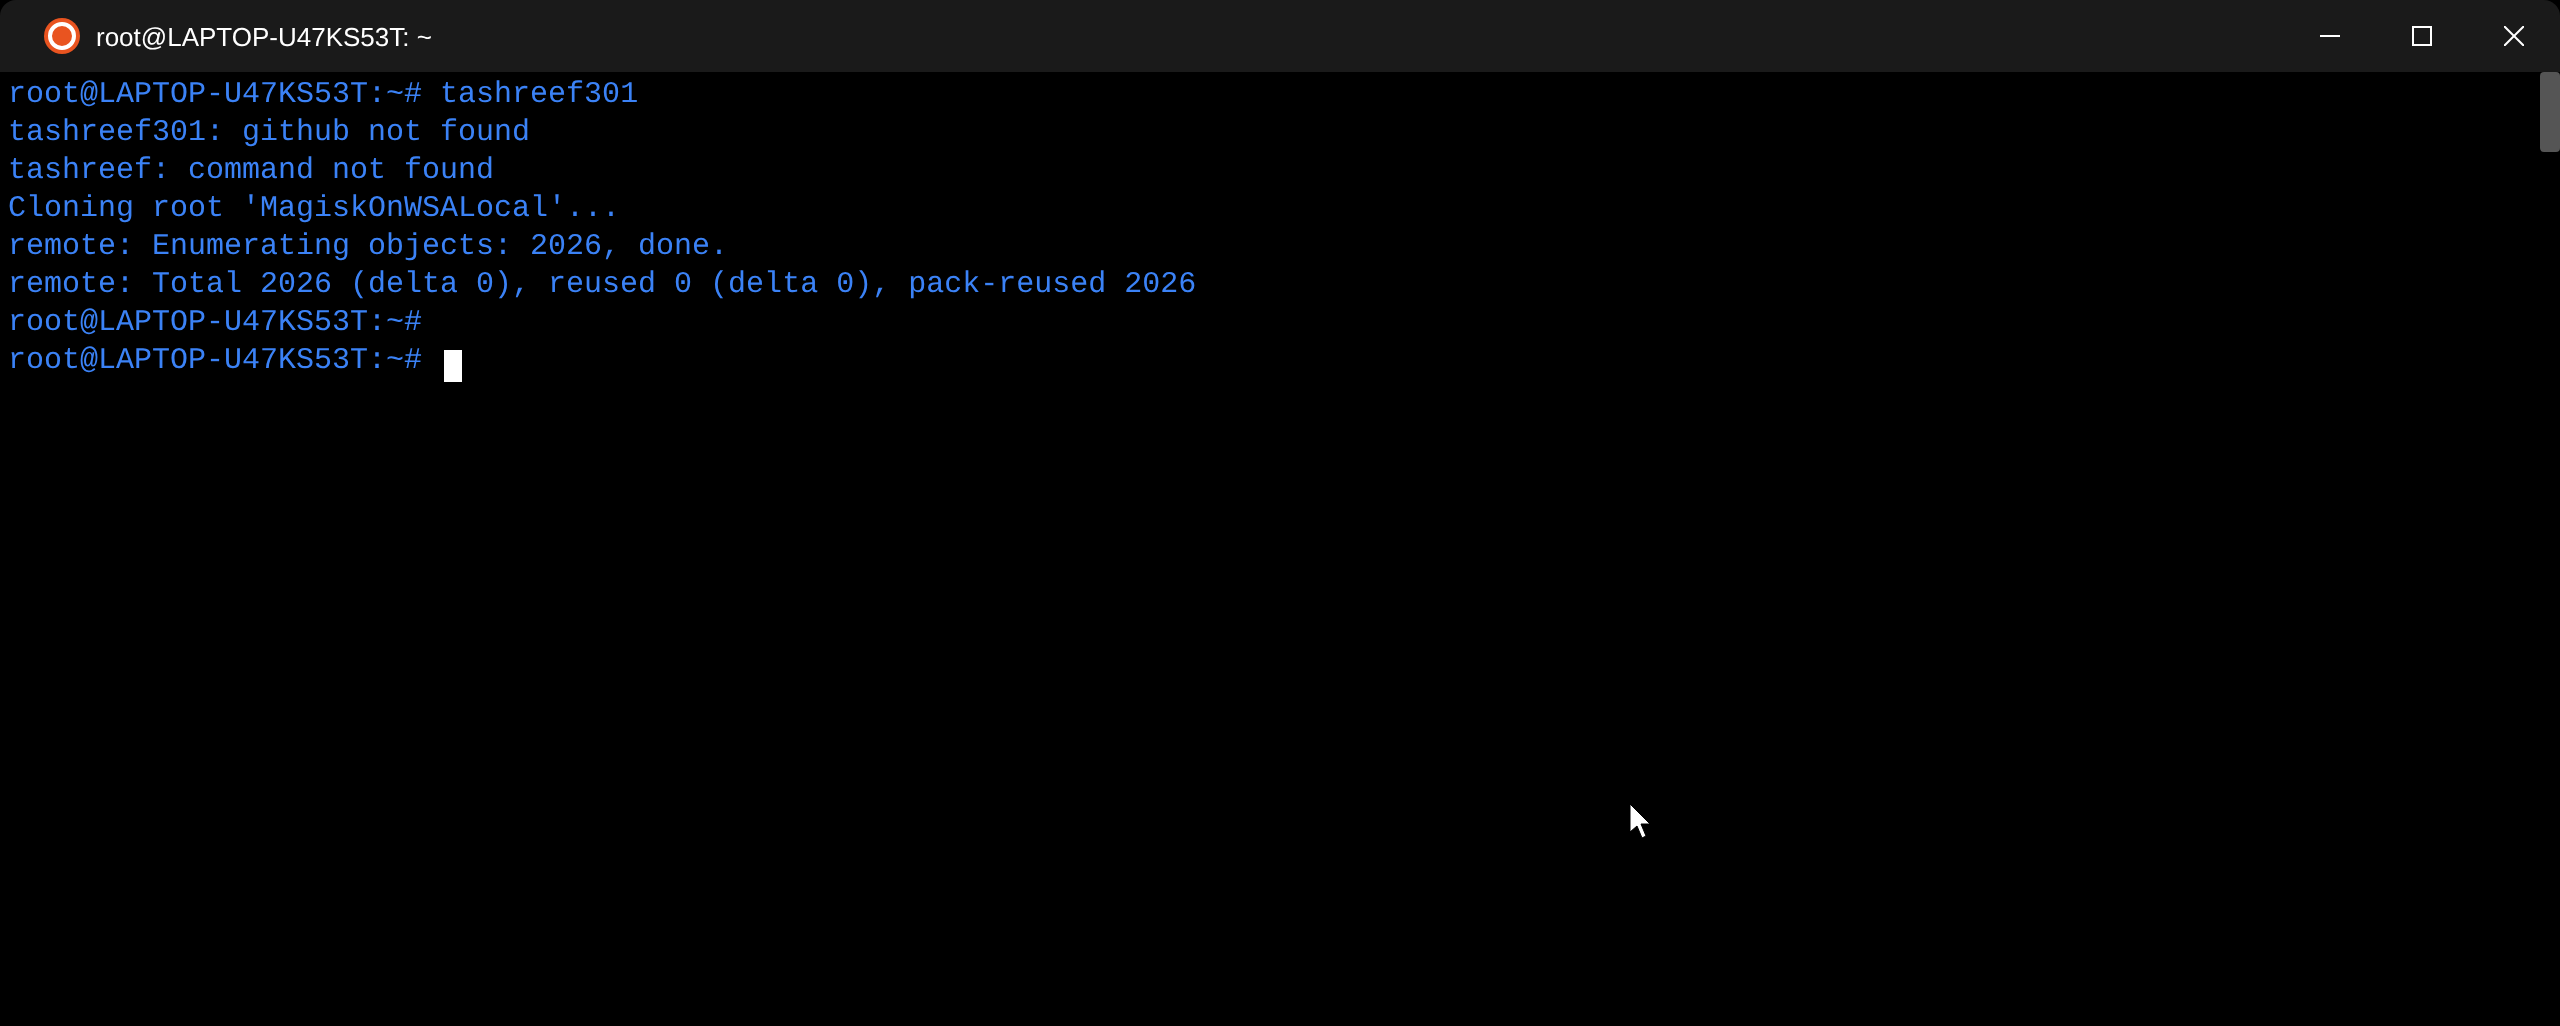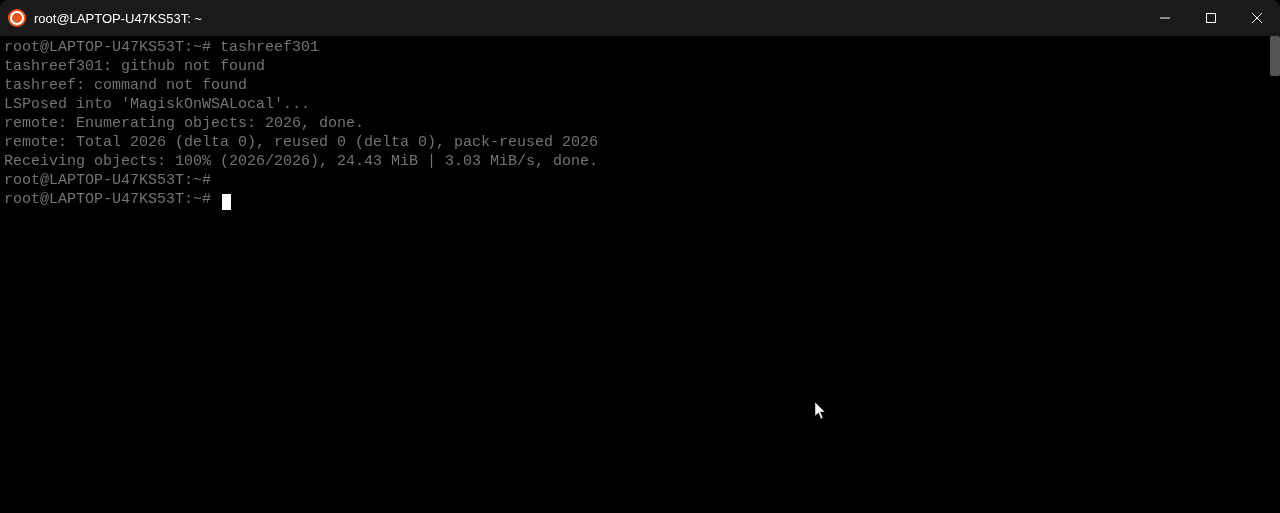--- a/index.html
+++ b/index.html
@@ -24,21 +24,21 @@
       overflow: hidden;
       display: flex;
       flex-direction: column;
     }
     .titlebar {
       height: 36px;
       background: #1a1a1a;
       display: flex;
       align-items: center;
       justify-content: space-between;
-      padding-left: 8px;
+      padding-left: 22px;
       color: #fff;
     }
     .titlebar-left {
       display: flex;
       align-items: center;
       gap: 8px;
     }
     .ubuntu-icon {
       width: 18px;
       height: 18px;
@@ -74,21 +74,21 @@
       color: #fff;
       cursor: pointer;
     }
     .win-btn svg {
       width: 10px;
       height: 10px;
     }
     .terminal-body {
       flex: 1;
       background: #000;
-      color: #737373;
+      color: #3b82f6;
       padding: 2px 4px;
       line-height: 19px;
       position: relative;
       overflow: hidden;
     }
     .line {
       white-space: pre;
       font-family: 'Consolas', 'Courier New', monospace;
     }
     .cursor {
@@ -144,25 +144,24 @@
             <line x1="0" y1="0" x2="10" y2="10" stroke="#fff" stroke-width="1"></line>
             <line x1="10" y1="0" x2="0" y2="10" stroke="#fff" stroke-width="1"></line>
           </svg>
       </div>
     </div>
   </div>
   <div class="terminal-body" id="terminal-lines">
   <div class="line"><span>root@LAPTOP-U47KS53T:~#</span><span> tashreef301</span></div>
       <div class="line">tashreef301: github not found</div>
       <div class="line">tashreef: command not found</div>
-      <div class="line">LSPosed into 'MagiskOnWSALocal'...</div>
+      <div class="line">Cloning root 'MagiskOnWSALocal'...</div>
       <div class="line"></div>
       <div class="line">remote: Enumerating objects: 2026, done.</div>
       <div class="line">remote: Total 2026 (delta 0), reused 0 (delta 0), pack-reused 2026</div>
-      <div class="line">Receiving objects: 100% (2026/2026), 24.43 MiB | 3.03 MiB/s, done.</div>
       <div class="line"><span>root@LAPTOP-U47KS53T:~#</span><span></span></div>
       <div class="line"><span>root@LAPTOP-U47KS53T:~#</span><span> </span><span class="cursor"></span></div>
     </div>
 </div>
 
 <div class="scrollbar"></div>
 
 <svg class="mouse-cursor" viewBox="0 0 12 18">
   <path d="M0,0 L0,14 L3.5,11 L6,17 L8,16 L5.5,10 L10,10 Z" fill="#fff" stroke="#000" stroke-width="0.5"></path>
 </svg>

